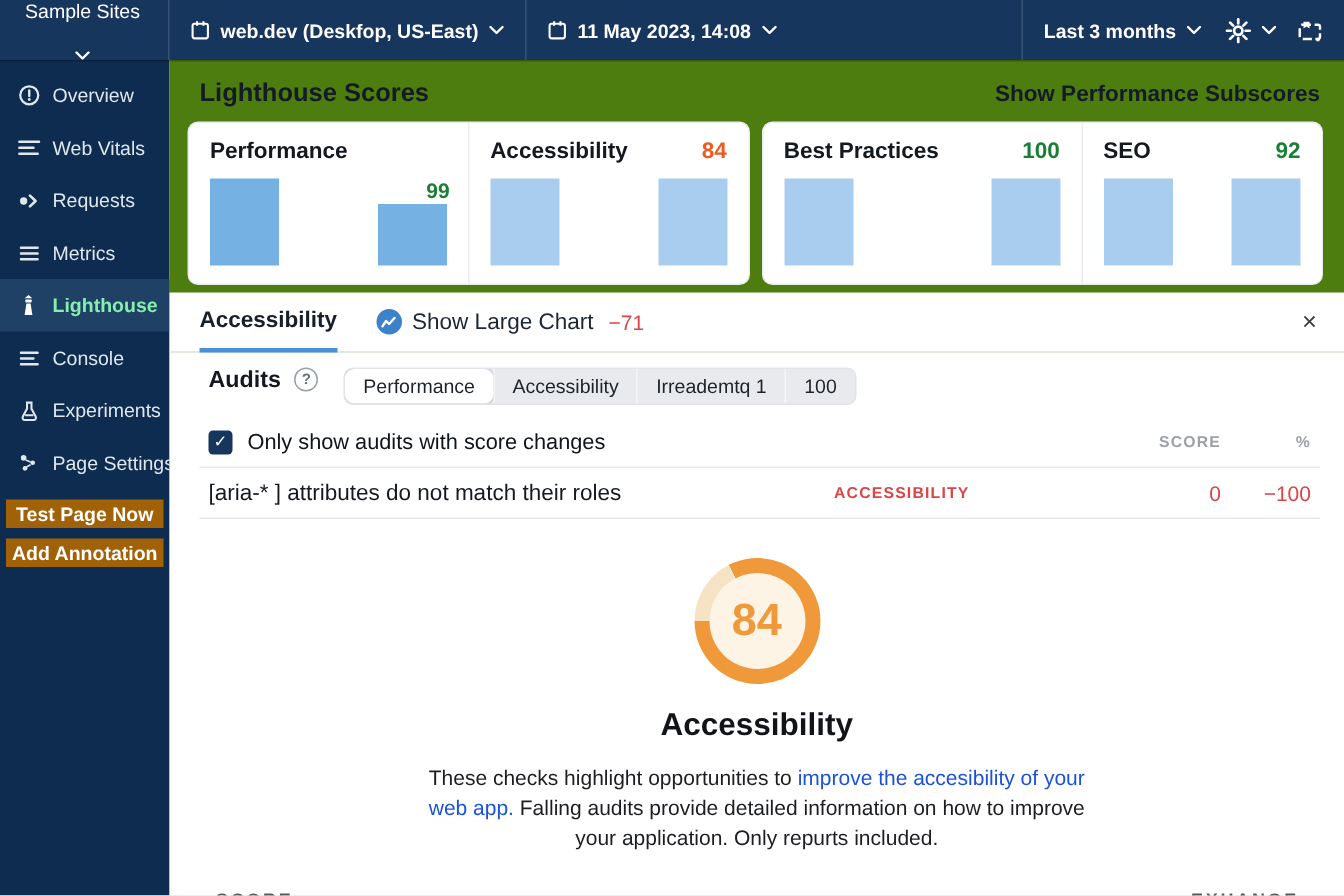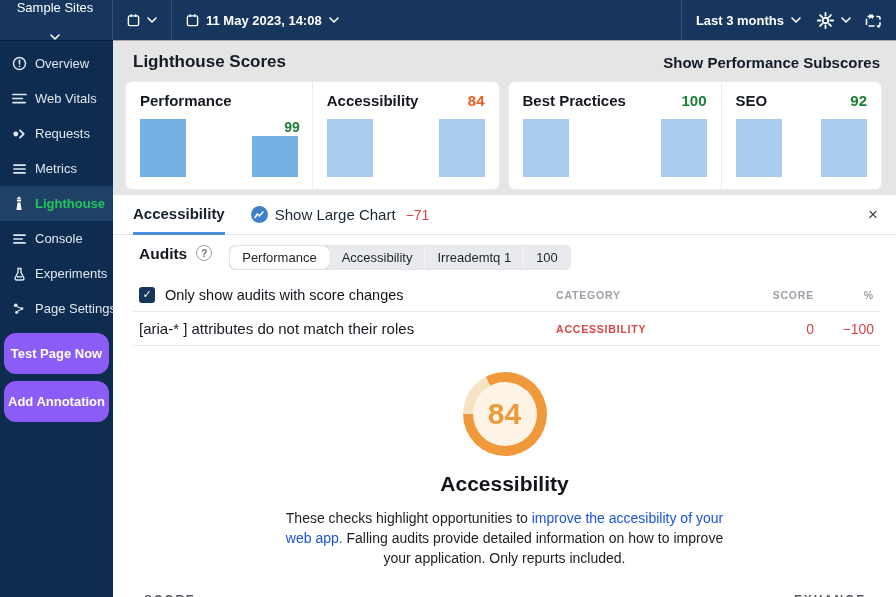--- a/index.html
+++ b/index.html
@@ -17,27 +17,27 @@
   .tb-spacer { flex:1; }
   .toggle { width:34px; height:18px; border-radius:9px; background:#e81c62; position:relative; display:inline-block; cursor:pointer; }
   .toggle .knob { position:absolute; right:3px; top:3px; width:12px; height:12px; border-radius:50%; background:#fff; }
   .toggle .knob::after { content:""; position:absolute; left:3.5px; top:3.5px; width:5px; height:5px; border-radius:50%; background:#e81c62; }
   .tb-icon { display:flex; align-items:center; color:#fff; }
 
   
   .sidebar { position:absolute; top:40px; left:0; width:113px; bottom:0; background:#0e2c4f; padding-top:6px; }
   .side-item { height:35px; display:flex; align-items:center; gap:8px; padding-left:11px; color:#dfe7ef;
                font-size:13px; cursor:pointer; white-space:nowrap; }
-  .side-item.active { background:#1e4165; color:#22c55e; font-weight:700; }
+  .side-item.active { background:#1e4165; color:#86efac; font-weight:700; }
   .side-icon { width:16px; display:flex; justify-content:center; flex:none; }
-  .side-btn { display:block; width:105px; margin:7px 4px 0 4px; height:41px; background:#8b5cf6; color:#fff;
-              border:none; border-radius:12px; font-family:inherit; font-size:13px; font-weight:700; cursor:pointer; }
-
-  
-  .main { position:absolute; top:40px; left:113px; right:0; bottom:0; background:#e5e5e5; }
+  .side-btn { display:block; width:105px; margin:7px 4px 0 4px; height:19px; background:#a16207; color:#fff;
+              border:none; border-radius:0; font-family:inherit; font-size:13px; font-weight:700; cursor:pointer; }
+
+  
+  .main { position:absolute; top:40px; left:113px; right:0; bottom:0; background:#4d7c0f; }
   .main-head { display:flex; justify-content:space-between; align-items:center; padding:12px 16px 10px 20px; }
   .main-head h1 { font-size:17px; font-weight:700; color:#131b26; }
   .subscores { font-size:15px; font-weight:700; color:#131b26; cursor:pointer; }
 
   .cards { display:flex; gap:10px; padding:0 15px 0 13px; }
   .card { flex:1; background:#fff; border-radius:6px; display:flex; height:107px; box-shadow:0 0 0 1px #ececef; }
   .score-sec { flex:1; padding:10px 14px 12px 14px; cursor:pointer; display:flex; flex-direction:column; }
   .score-sec + .score-sec { border-left:1px solid #ededf0; }
   .score-sec.wide { flex:1.4; }
   .sec-head { display:flex; justify-content:space-between; align-items:baseline; }
@@ -110,20 +110,21 @@
         </svg>
     </span>
   </div>
   <div class="tb-sec">
     <span class="tb-icon">
       <svg width="13" height="14" viewBox="0 0 14 15">
           <rect x="1.5" y="3" width="11" height="10.5" rx="1.5" fill="none" stroke="currentColor" stroke-width="1.5"></rect>
           <path d="M4.7 1.2v3.2M9.3 1.2v3.2" stroke="currentColor" stroke-width="1.5"></path>
         </svg>
     </span>
+    <span>web.dev (Deskfop, US-East)</span>
     <span class="tb-icon">
       <svg width="10" height="6" viewBox="0 0 10 6">
           <path d="M1 1l4 4 4-4" fill="none" stroke="currentColor" stroke-width="1.6" stroke-linecap="round" stroke-linejoin="round"></path>
         </svg>
     </span>
   </div>
   <div class="tb-div"></div>
   <div class="tb-sec">
     <span class="tb-icon">
       <svg width="13" height="14" viewBox="0 0 14 15">
@@ -329,21 +330,20 @@
         <span class="seg-opt">Irreademtq 1</span>
         <span class="seg-opt">100</span>
       </div>
     </div>
 
     <div class="trow">
       <span class="cb">
           <span>✓</span>
         </span>
       <span class="cb-label">Only show audits with score changes</span>
-      <span class="col-cat colhead">CATEGORY</span>
       <span class="col-score colhead">SCORE</span>
       <span class="col-pct colhead">%</span>
     </div>
 
     <div class="trow">
       <span class="audit-name">[aria-* ] attributes do not match their roles</span>
       <span class="col-cat cat-badge">ACCESSIBILITY</span>
       <span class="col-score red-val">0</span>
       <span class="col-pct red-val">−100</span>
     </div>

